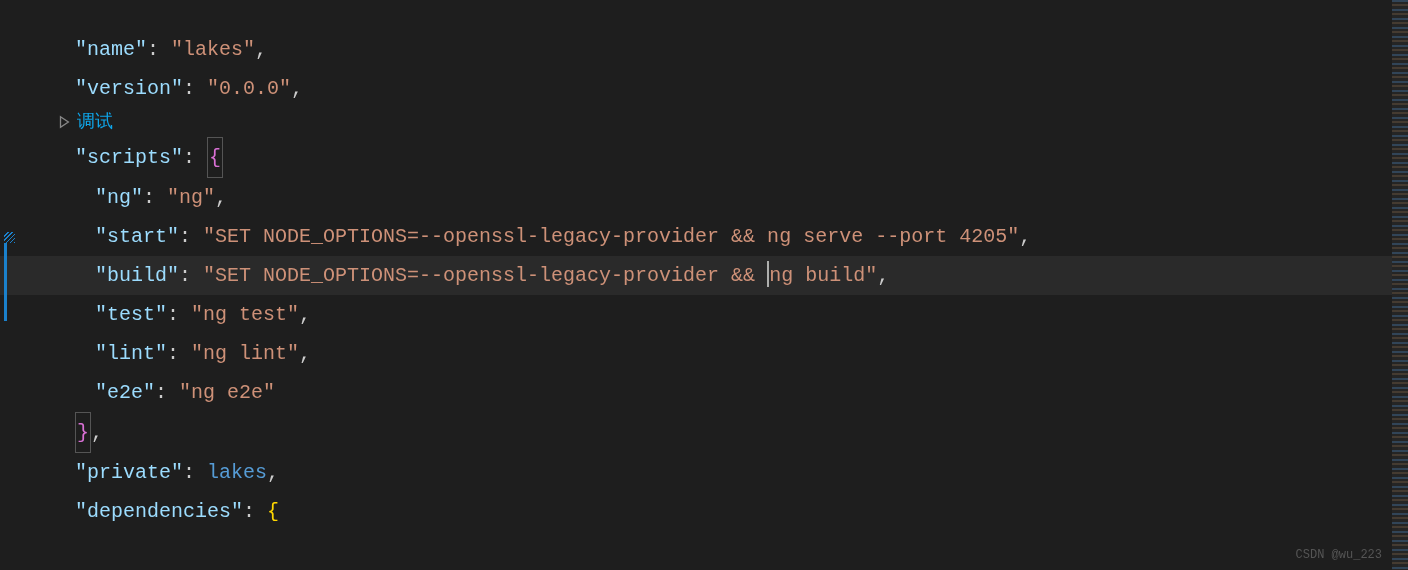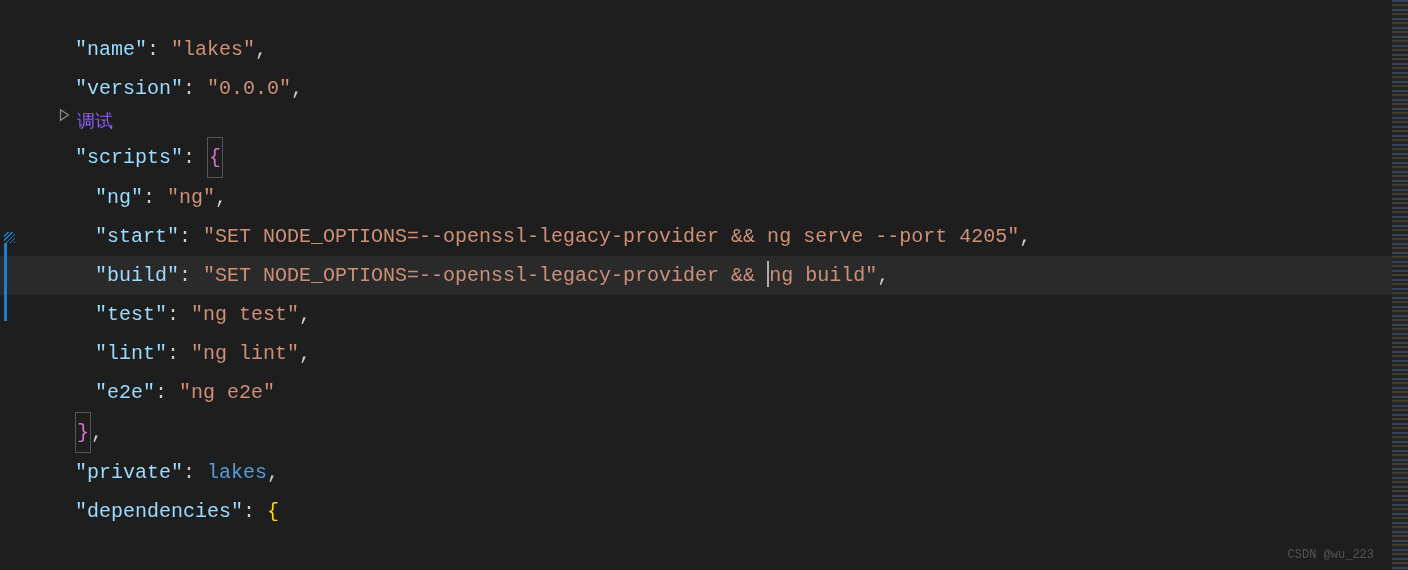--- a/index.html
+++ b/index.html
@@ -45,24 +45,24 @@
     .brace {
       color: #da70d6;
     }
     .brace-yellow {
       color: #ffd700;
     }
     .boolean {
       color: #569cd6;
     }
     .codelens {
-      color: #8b5cf6;
+      color: #0ea5e9;
       font-size: 18px;
       display: flex;
-      align-items: flex-start;
+      align-items: center;
       gap: 6px;
       padding-left: 57px;
       line-height: 1.6;
     }
     .codelens-icon {
       display: inline-flex;
       align-items: center;
     }
     .highlight-line {
       background: #2a2a2a;
@@ -116,21 +116,21 @@
         #3a5a7a 0px, #3a5a7a 2px,
         transparent 2px, transparent 4px,
         #5a4a3a 4px, #5a4a3a 6px,
         transparent 6px, transparent 9px
       );
       opacity: 0.6;
     }
     .watermark {
       position: absolute;
       bottom: 8px;
-      right: 34px;
+      right: 26px;
       font-size: 12px;
       color: #555555;
     }
   </style>
 </head>
 <body>
 
 <div class="gutter-change-diag" style="top:232px;"></div>
 <div class="gutter-change" style="top:243px;height:78px;"></div>
 

